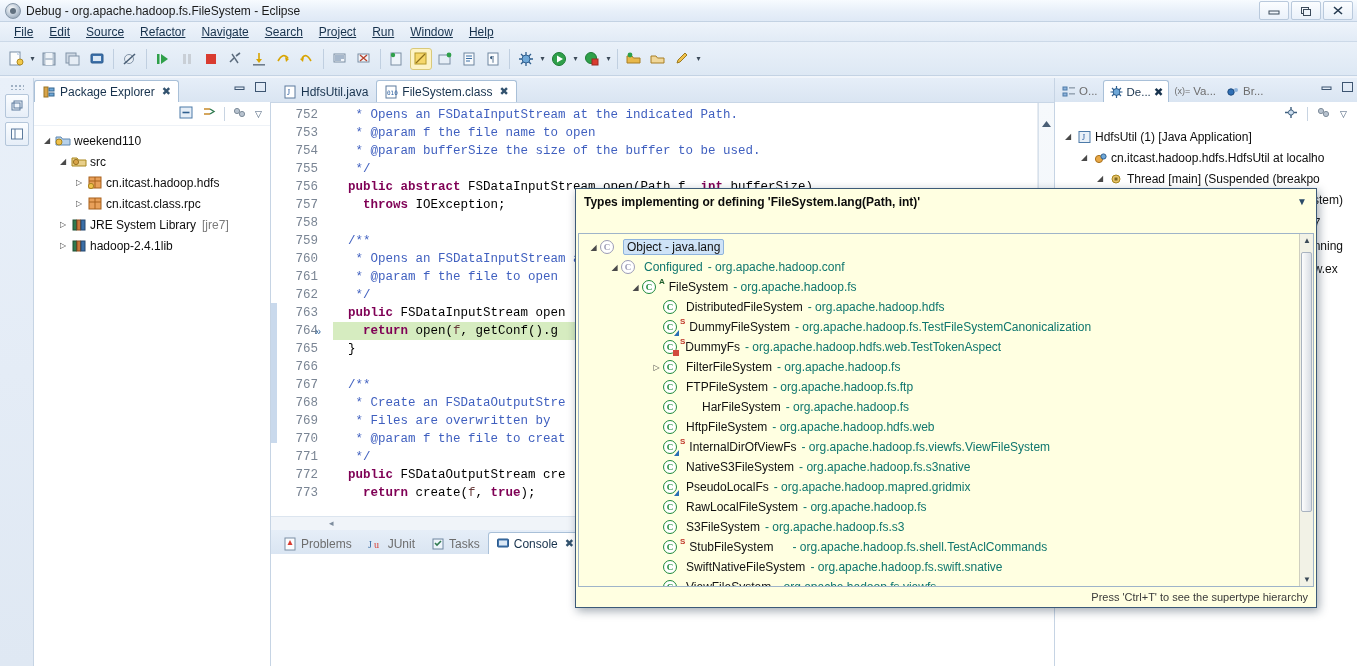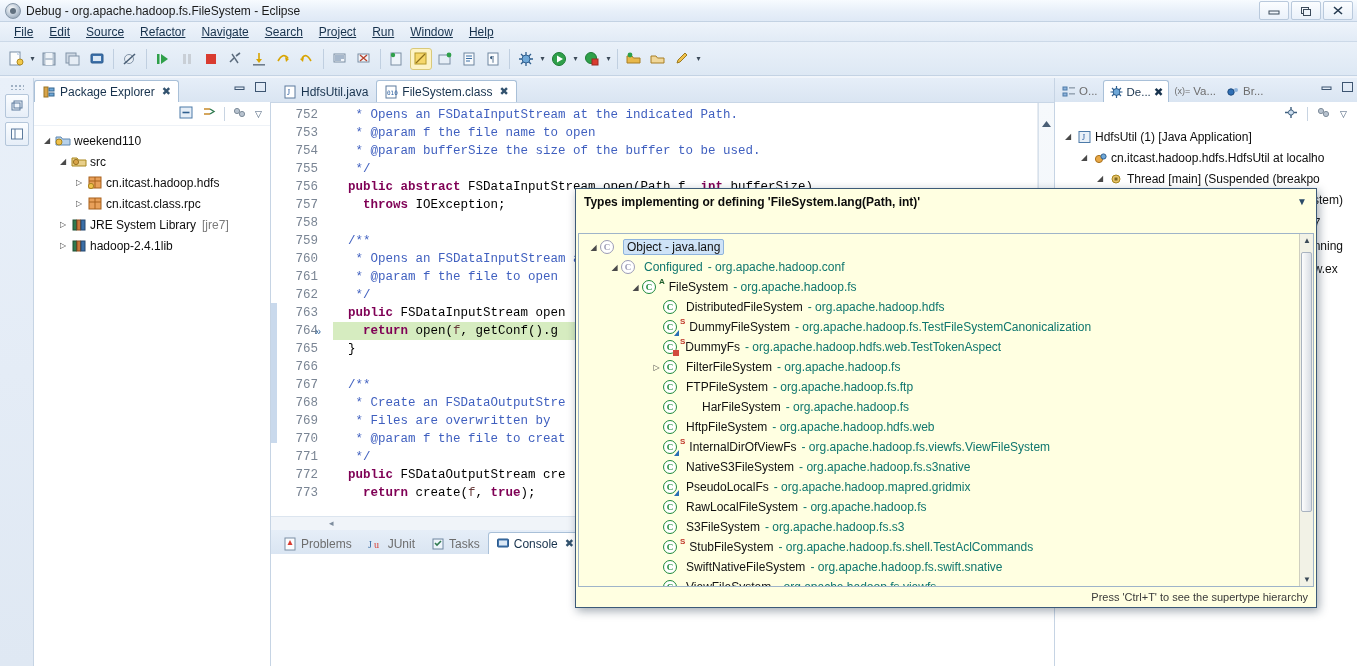--- a/index.html
+++ b/index.html
@@ -985,21 +985,21 @@
             <span class="hname" style="margin-left: 4px;">S3FileSystem</span>
             <span class="hpkg" style="margin-left: 5px;">- org.apache.hadoop.fs.s3</span>
           </div>
           <div class="hrow" style="padding-left: 71px;">
             <span class="tw"></span>
             <span class="icon-pos" style="margin-right: 5px;">
               <span class="circ-c">C</span>
             </span>
             <span class="sup-s">S</span>
             <span class="hname" style="margin-left: 4px;">StubFileSystem</span>
-            <span class="hpkg" style="margin-left: 5px;">- org.apache.hadoop.fs.shell.TestAclCommands</span>
+            <span class="hpkg" style="margin-left: 19px;">- org.apache.hadoop.fs.shell.TestAclCommands</span>
           </div>
           <div class="hrow" style="padding-left: 71px;">
             <span class="tw"></span>
             <span class="icon-pos" style="margin-right: 5px;">
               <span class="circ-c">C</span>
             </span>
             <span class="hname" style="margin-left: 4px;">SwiftNativeFileSystem</span>
             <span class="hpkg" style="margin-left: 5px;">- org.apache.hadoop.fs.swift.snative</span>
           </div>
           <div class="hrow" style="padding-left: 71px;">

